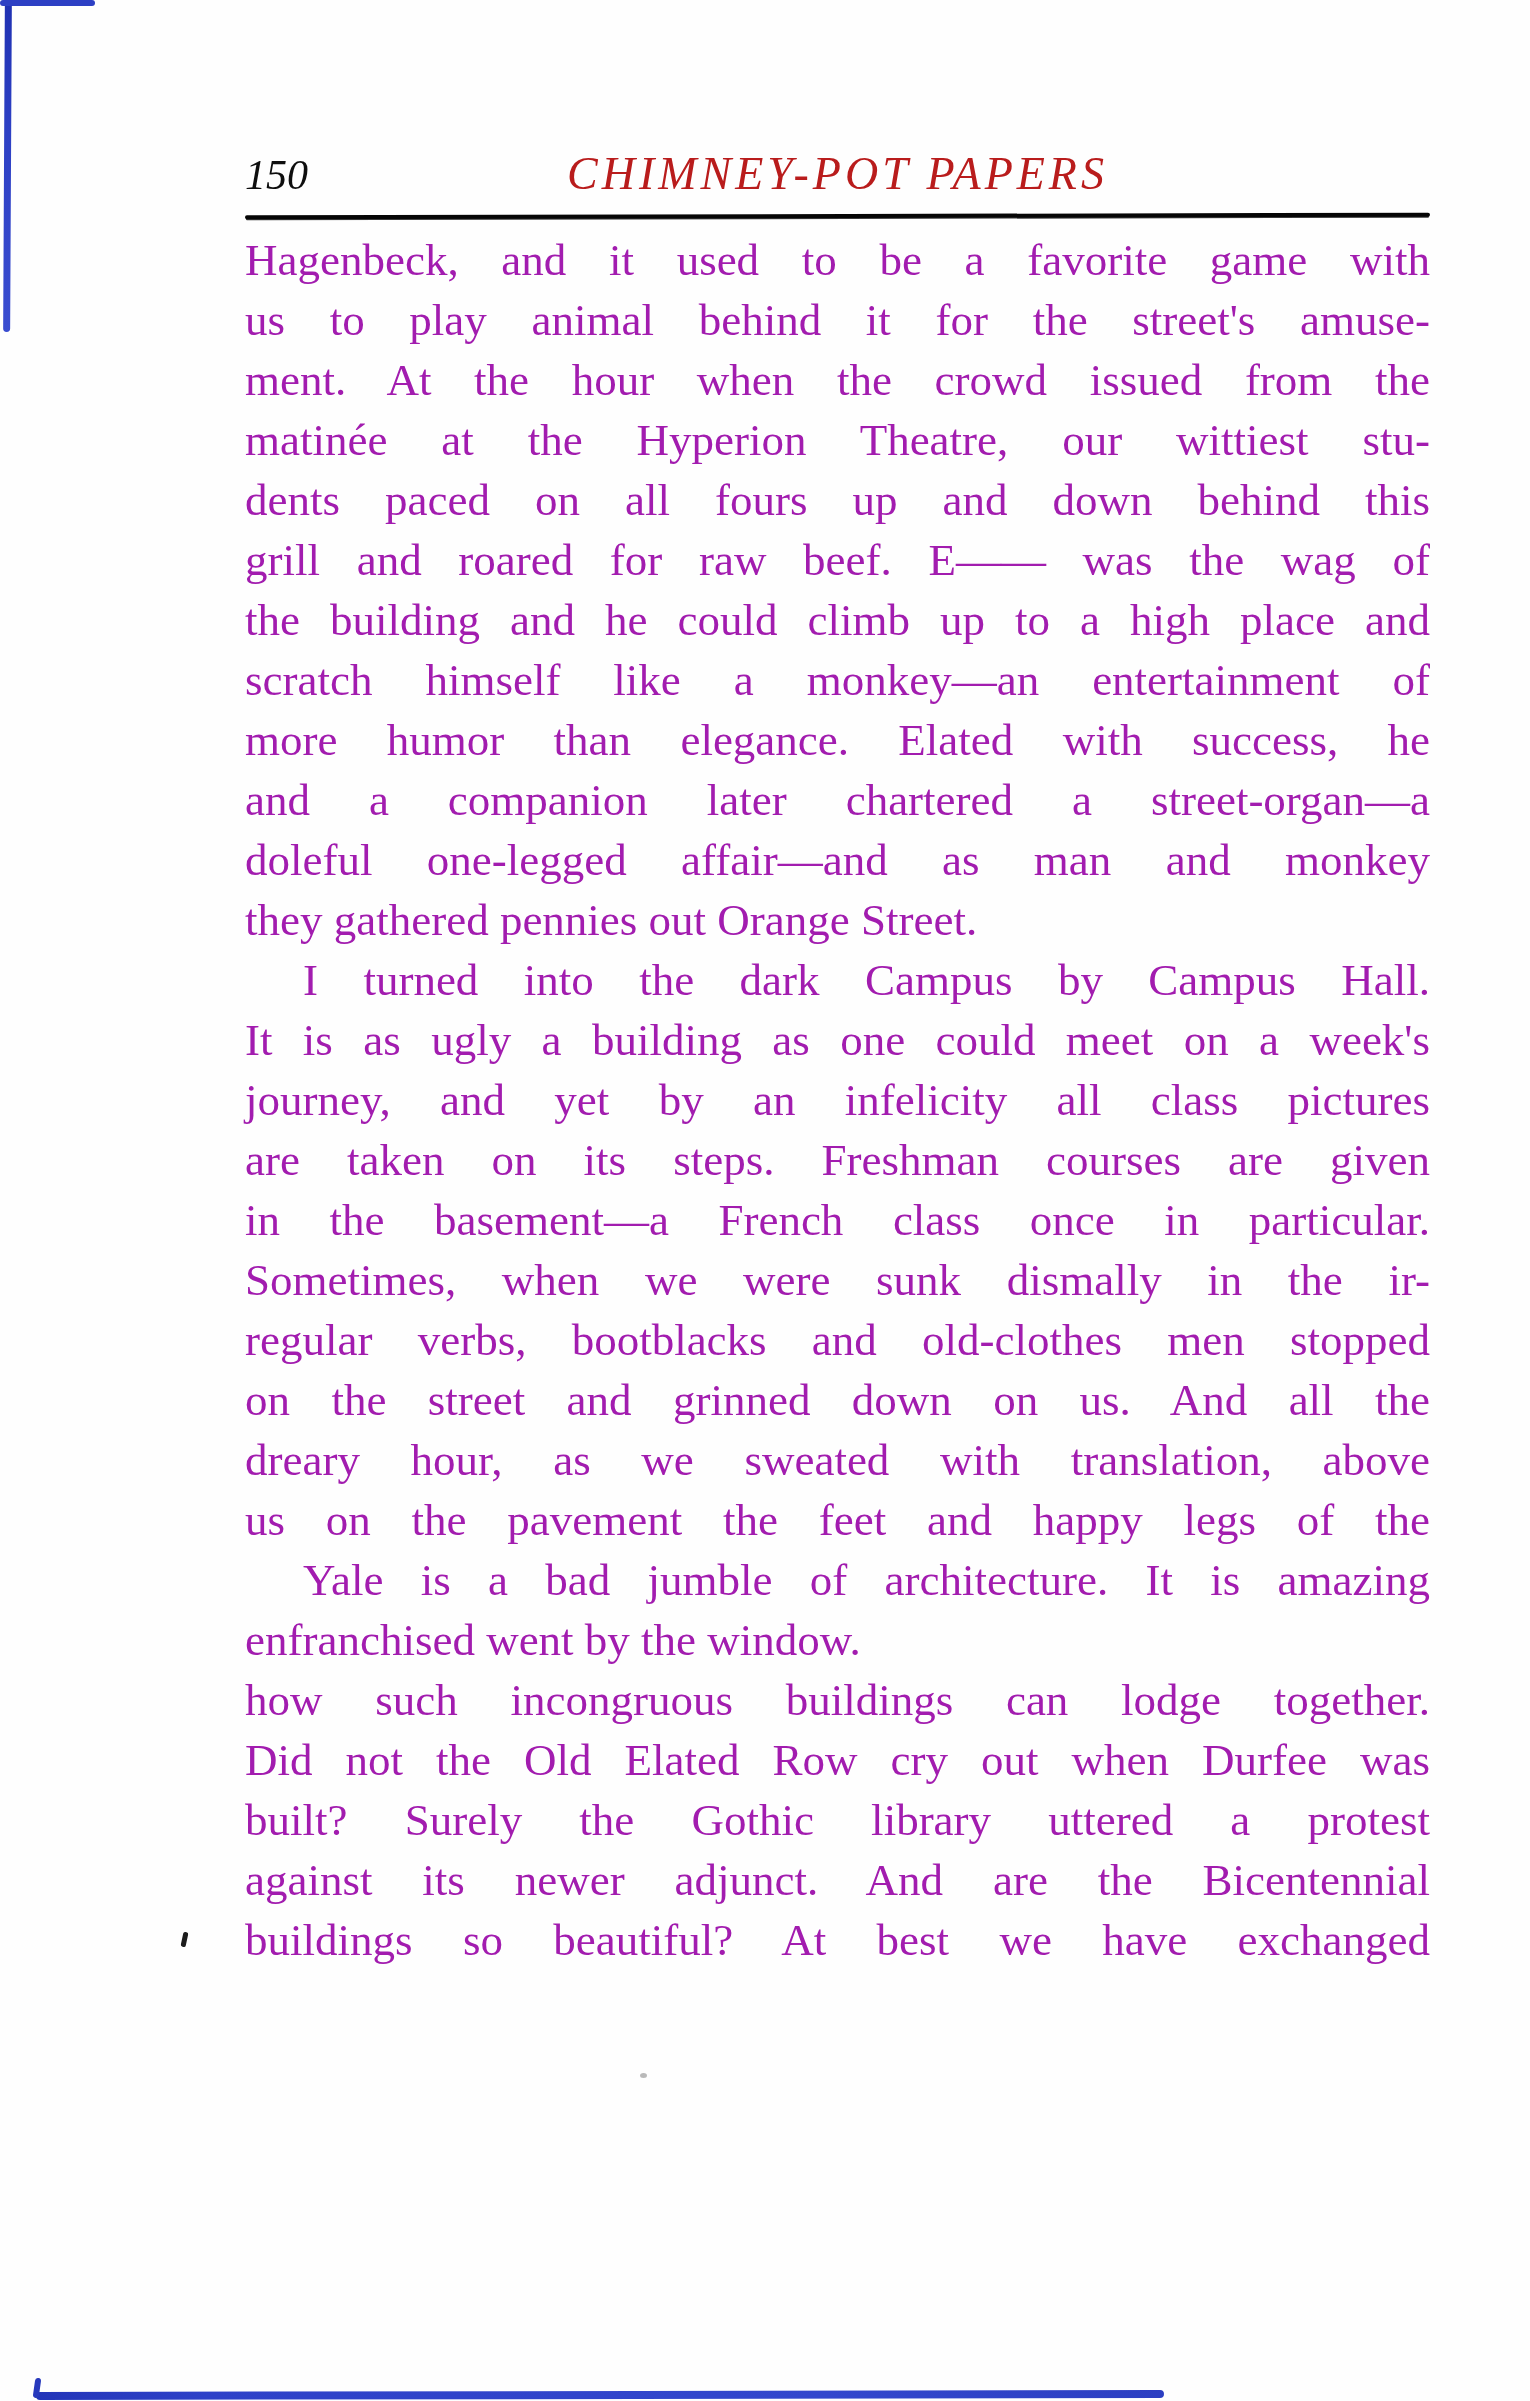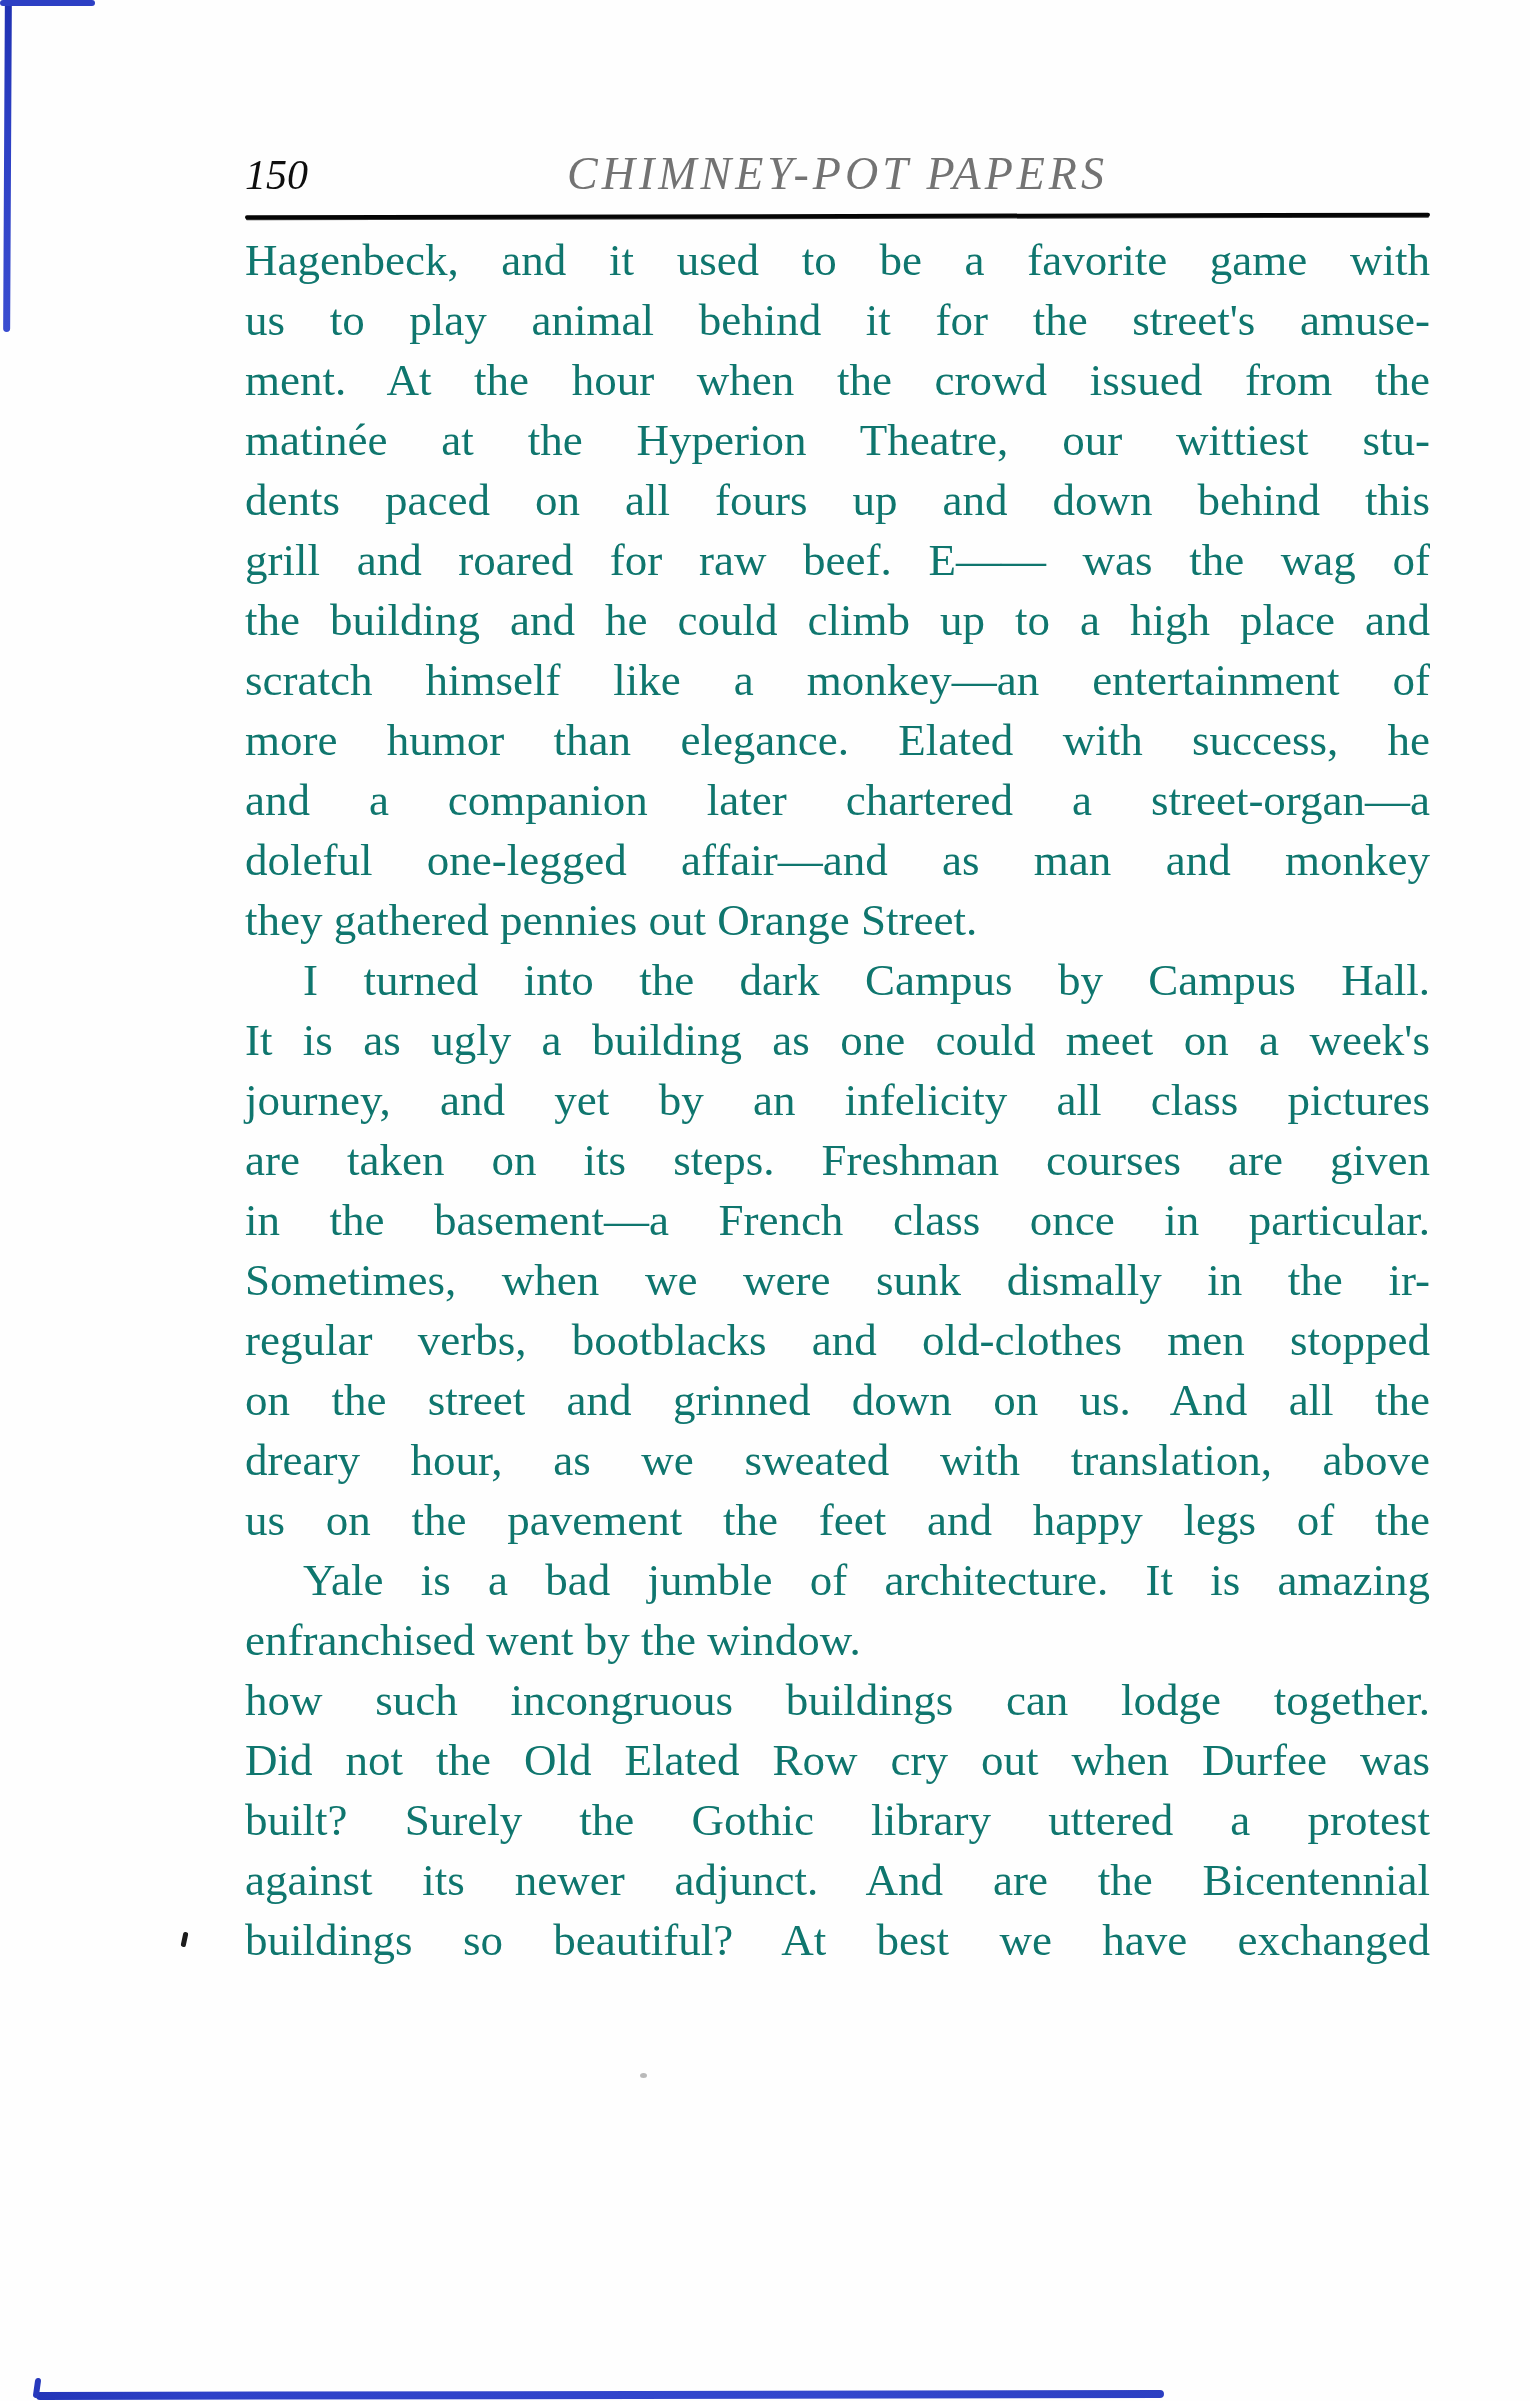--- a/index.html
+++ b/index.html
@@ -11,38 +11,38 @@
   .page{position:absolute;inset:0;}
   
   .header{position:absolute;left:245px;top:148px;width:1185px;height:54px;}
   .page-number{
     position:absolute;left:0;top:4px;
     font-style:italic;font-size:42px;line-height:46px;color:#0e0e0e;
   }
   .running-title{
     position:absolute;left:0;right:0;top:0;text-align:center;
     font-style:italic;font-size:46px;line-height:52px;letter-spacing:4px;
-    color:#737373;
+    color:#b91c1c;
   }
   .header-rule{
     position:absolute;left:245px;top:214px;width:1185px;height:4px;
     background:#050505;border-radius:2px;
     box-shadow:0 2px 0 -1px #3a3a3a;
     transform:rotate(-0.12deg);
   }
   
   .text-block{
     position:absolute;left:245px;top:230px;width:1185px;
     font-size:45px;
   }
   .line{
     height:60px;line-height:60px;
     text-align:justify;text-align-last:justify;
     white-space:nowrap;
-    color:#0f766e;
+    color:#a21caf;
   }
   .line.left{text-align-last:left;}
   .line.indent{padding-left:58px;}
   
   .artifact{position:absolute;pointer-events:none;}
   .edge-top-left{
     left:4px;top:0;width:7px;height:332px;border-radius:4px;
     background:linear-gradient(to bottom,#1f31b2 0%,#2d40c4 40%,#3a4dd0 100%);
     transform:rotate(0.3deg);
   }

